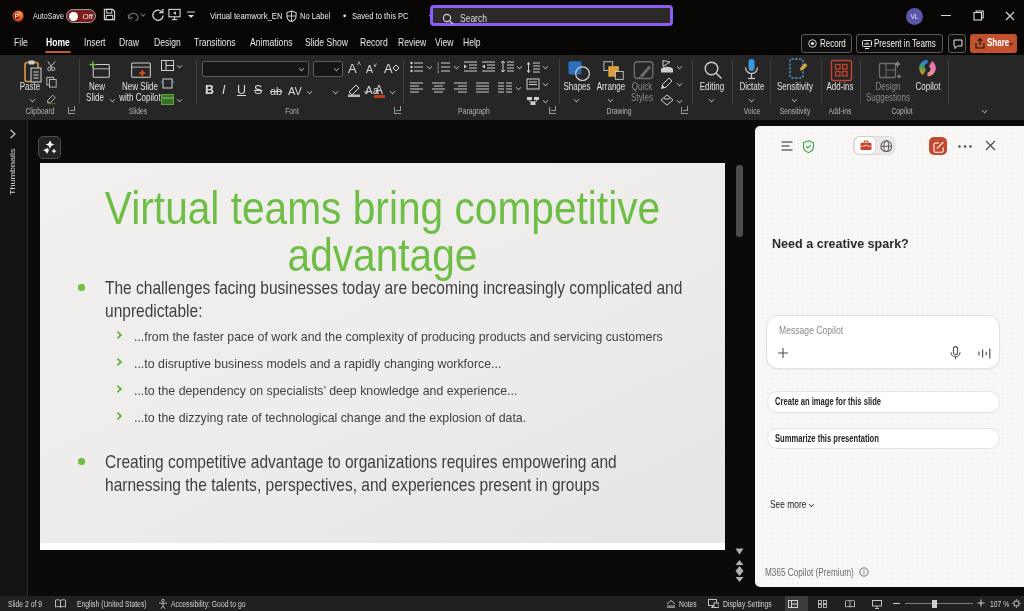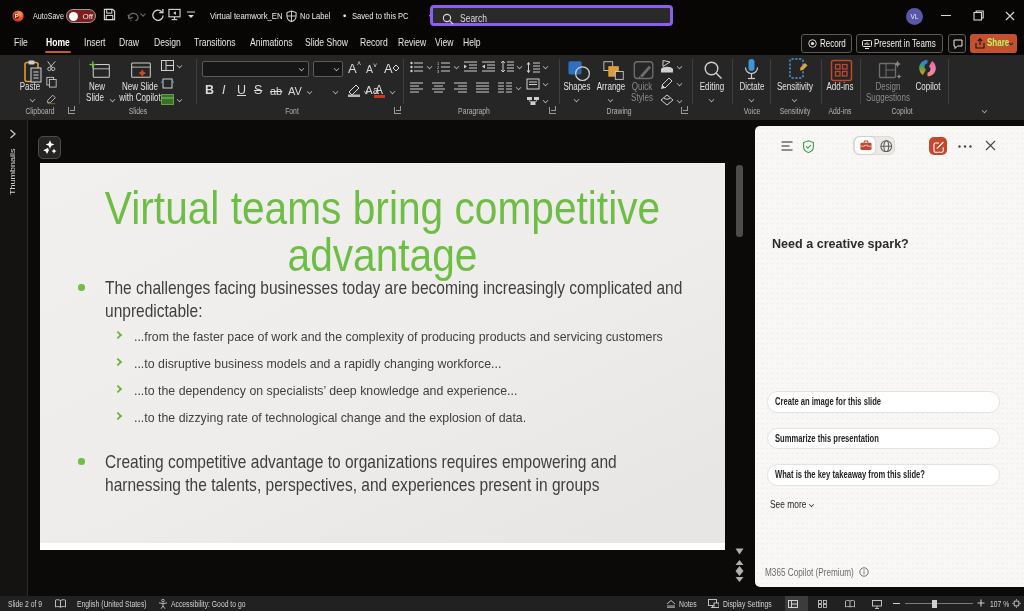--- a/index.html
+++ b/index.html
@@ -19,21 +19,21 @@
 #avatar { position:absolute; left:906px; top:7.5px; width:17px; height:17px; border-radius:50%; background:#5a56a9; color:#e8e8ff; font-size:6.5px; text-align:center; line-height:17px; }
 .winbtn { position:absolute; top:0; width:32px; height:31px; }
 
 
 #tabs { position:absolute; left:0; top:31px; width:1024px; height:24px; background:#070604; color:#e6e6e6; }
 .tab { position:absolute; top:5px; font-size:11px; transform:scaleX(.78); transform-origin:0 0; white-space:nowrap; }
 #tab-home { font-weight:bold; color:#fff; }
 #homeline { position:absolute; left:45px; top:19.5px; width:26px; height:2.5px; background:#c05b2c; border-radius:2px; }
 .tbtn { position:absolute; top:2.5px; height:19px; border:1px solid #5c5b5a; border-radius:3px; background:#100e0c; color:#f0f0f0; }
 .tbtn .t { position:absolute; font-size:10px; top:3px; transform:scaleX(.8); transform-origin:0 0; white-space:nowrap; }
-#sharebtn { position:absolute; left:970px; top:2.5px; width:47px; height:19px; background:#c4512d; border-radius:3px; color:#bef264; }
+#sharebtn { position:absolute; left:970px; top:2.5px; width:47px; height:19px; background:#c4512d; border-radius:3px; color:#ffffff; }
 
 
 #ribbon { position:absolute; left:0; top:55px; width:1024px; height:65px; background:#262626; color:#d8d8d8; }
 .gsep { position:absolute; top:4px; height:45px; width:1px; background:#3e3e3e; }
 .glabel { position:absolute; top:51px; font-size:8.5px; color:#b4b4b4; width:120px; text-align:center; margin-left:-60px; transform:scaleX(.8); }
 .rlabel { position:absolute; top:27px; font-size:10px; color:#e2e2e2; text-align:center; width:80px; margin-left:-40px; line-height:10.5px; transform:scaleX(.8); white-space:nowrap;}
 .rlabel .chev { font-size:8px; color:#cfcfcf; }
 .rlabel-gray { color:#8a8a8a; }
 .launcher { position:absolute; top:52px; width:7px; height:7px; border-left:1px solid #999; border-bottom:1px solid #999; }
 .launcher:after { content:""; position:absolute; left:1px; top:-1px; width:4px; height:4px; border-right:1px solid #999; border-bottom:1px solid #999; }
@@ -581,28 +581,42 @@
   </div>
   <svg class="cp-ico" style="left:203px; top:19px;" width="14" height="3" viewBox="0 0 14 3">
       <circle cx="1.5" cy="1.5" r="1.2" fill="#484644"></circle>
       <circle cx="7" cy="1.5" r="1.2" fill="#484644"></circle>
       <circle cx="12.5" cy="1.5" r="1.2" fill="#484644"></circle>
     </svg>
   <svg class="cp-ico" style="left:230px; top:14px;" width="11" height="11" viewBox="0 0 11 11">
       <path d="M1 1 L10 10 M10 1 L1 10" stroke="#484644" stroke-width="1.1"></path>
     </svg>
   <div id="cp-spark">Need a creative spark?</div>
+  <div id="cp-input">
+    <span class="ph">Message Copilot</span>
+    <svg style="position:absolute; left:10px; top:31px;" width="12" height="12" viewBox="0 0 12 12">
+        <path d="M6 1 V11 M1 6 H11" stroke="#4f4d4b" stroke-width="1.1"></path>
+      </svg>
+    <svg style="position:absolute; left:183px; top:30px;" width="11" height="14" viewBox="0 0 11 14">
+        <rect x="3.4" y="0.6" width="4.2" height="8" rx="2.1" fill="none" stroke="#4f4d4b" stroke-width="1.05"></rect>
+        <path d="M1 6.2 a4.5 4.5 0 0 0 9 0" fill="none" stroke="#4f4d4b" stroke-width="1.05"></path>
+        <line x1="5.5" y1="10.8" x2="5.5" y2="13.2" stroke="#4f4d4b" stroke-width="1.05"></line>
+      </svg>
+    <svg style="position:absolute; left:211px; top:31.5px;" width="13" height="11" viewBox="0 0 13 11">
+        <line x1="1" y1="3.5" x2="1" y2="7.5" stroke="#4f4d4b" stroke-width="1.15"></line>
+        <line x1="4.6" y1="1.5" x2="4.6" y2="9.5" stroke="#4f4d4b" stroke-width="1.15"></line>
+        <line x1="8.2" y1="3.8" x2="8.2" y2="7.2" stroke="#4f4d4b" stroke-width="1.15"></line>
+        <line x1="11.8" y1="0.5" x2="11.8" y2="10.5" stroke="#4f4d4b" stroke-width="1.15"></line>
+      </svg>
+  </div>
   <div class="cp-sug" style="top:302px;">
       <span class="t">Summarize this presentation</span>
     </div>
   <div class="cp-sug" style="top:265.5px;">
       <span class="t">Create an image for this slide</span>
-    </div>
-  <div class="cp-sug" style="top:338.5px;">
-      <span class="t">What is the key takeaway from this slide?</span>
     </div>
   <div id="cp-more">See more</div>
   <span class="abs" style="left:54px; top:376px; width:5px; height:5px; border-right:1.2px solid #3a3a3a; border-bottom:1.2px solid #3a3a3a; transform:rotate(45deg) scale(.75);"></span>
   <div id="cp-foot">M365 Copilot (Premium)</div>
   <svg class="cp-ico" style="left:104px; top:441px;" width="10" height="10" viewBox="0 0 10 10">
       <circle cx="5" cy="5" r="4.2" fill="none" stroke="#6e6c69"></circle>
       <line x1="5" y1="4.4" x2="5" y2="7.2" stroke="#6e6c69"></line>
       <circle cx="5" cy="2.9" r="0.7" fill="#6e6c69"></circle>
     </svg>
 </div>

